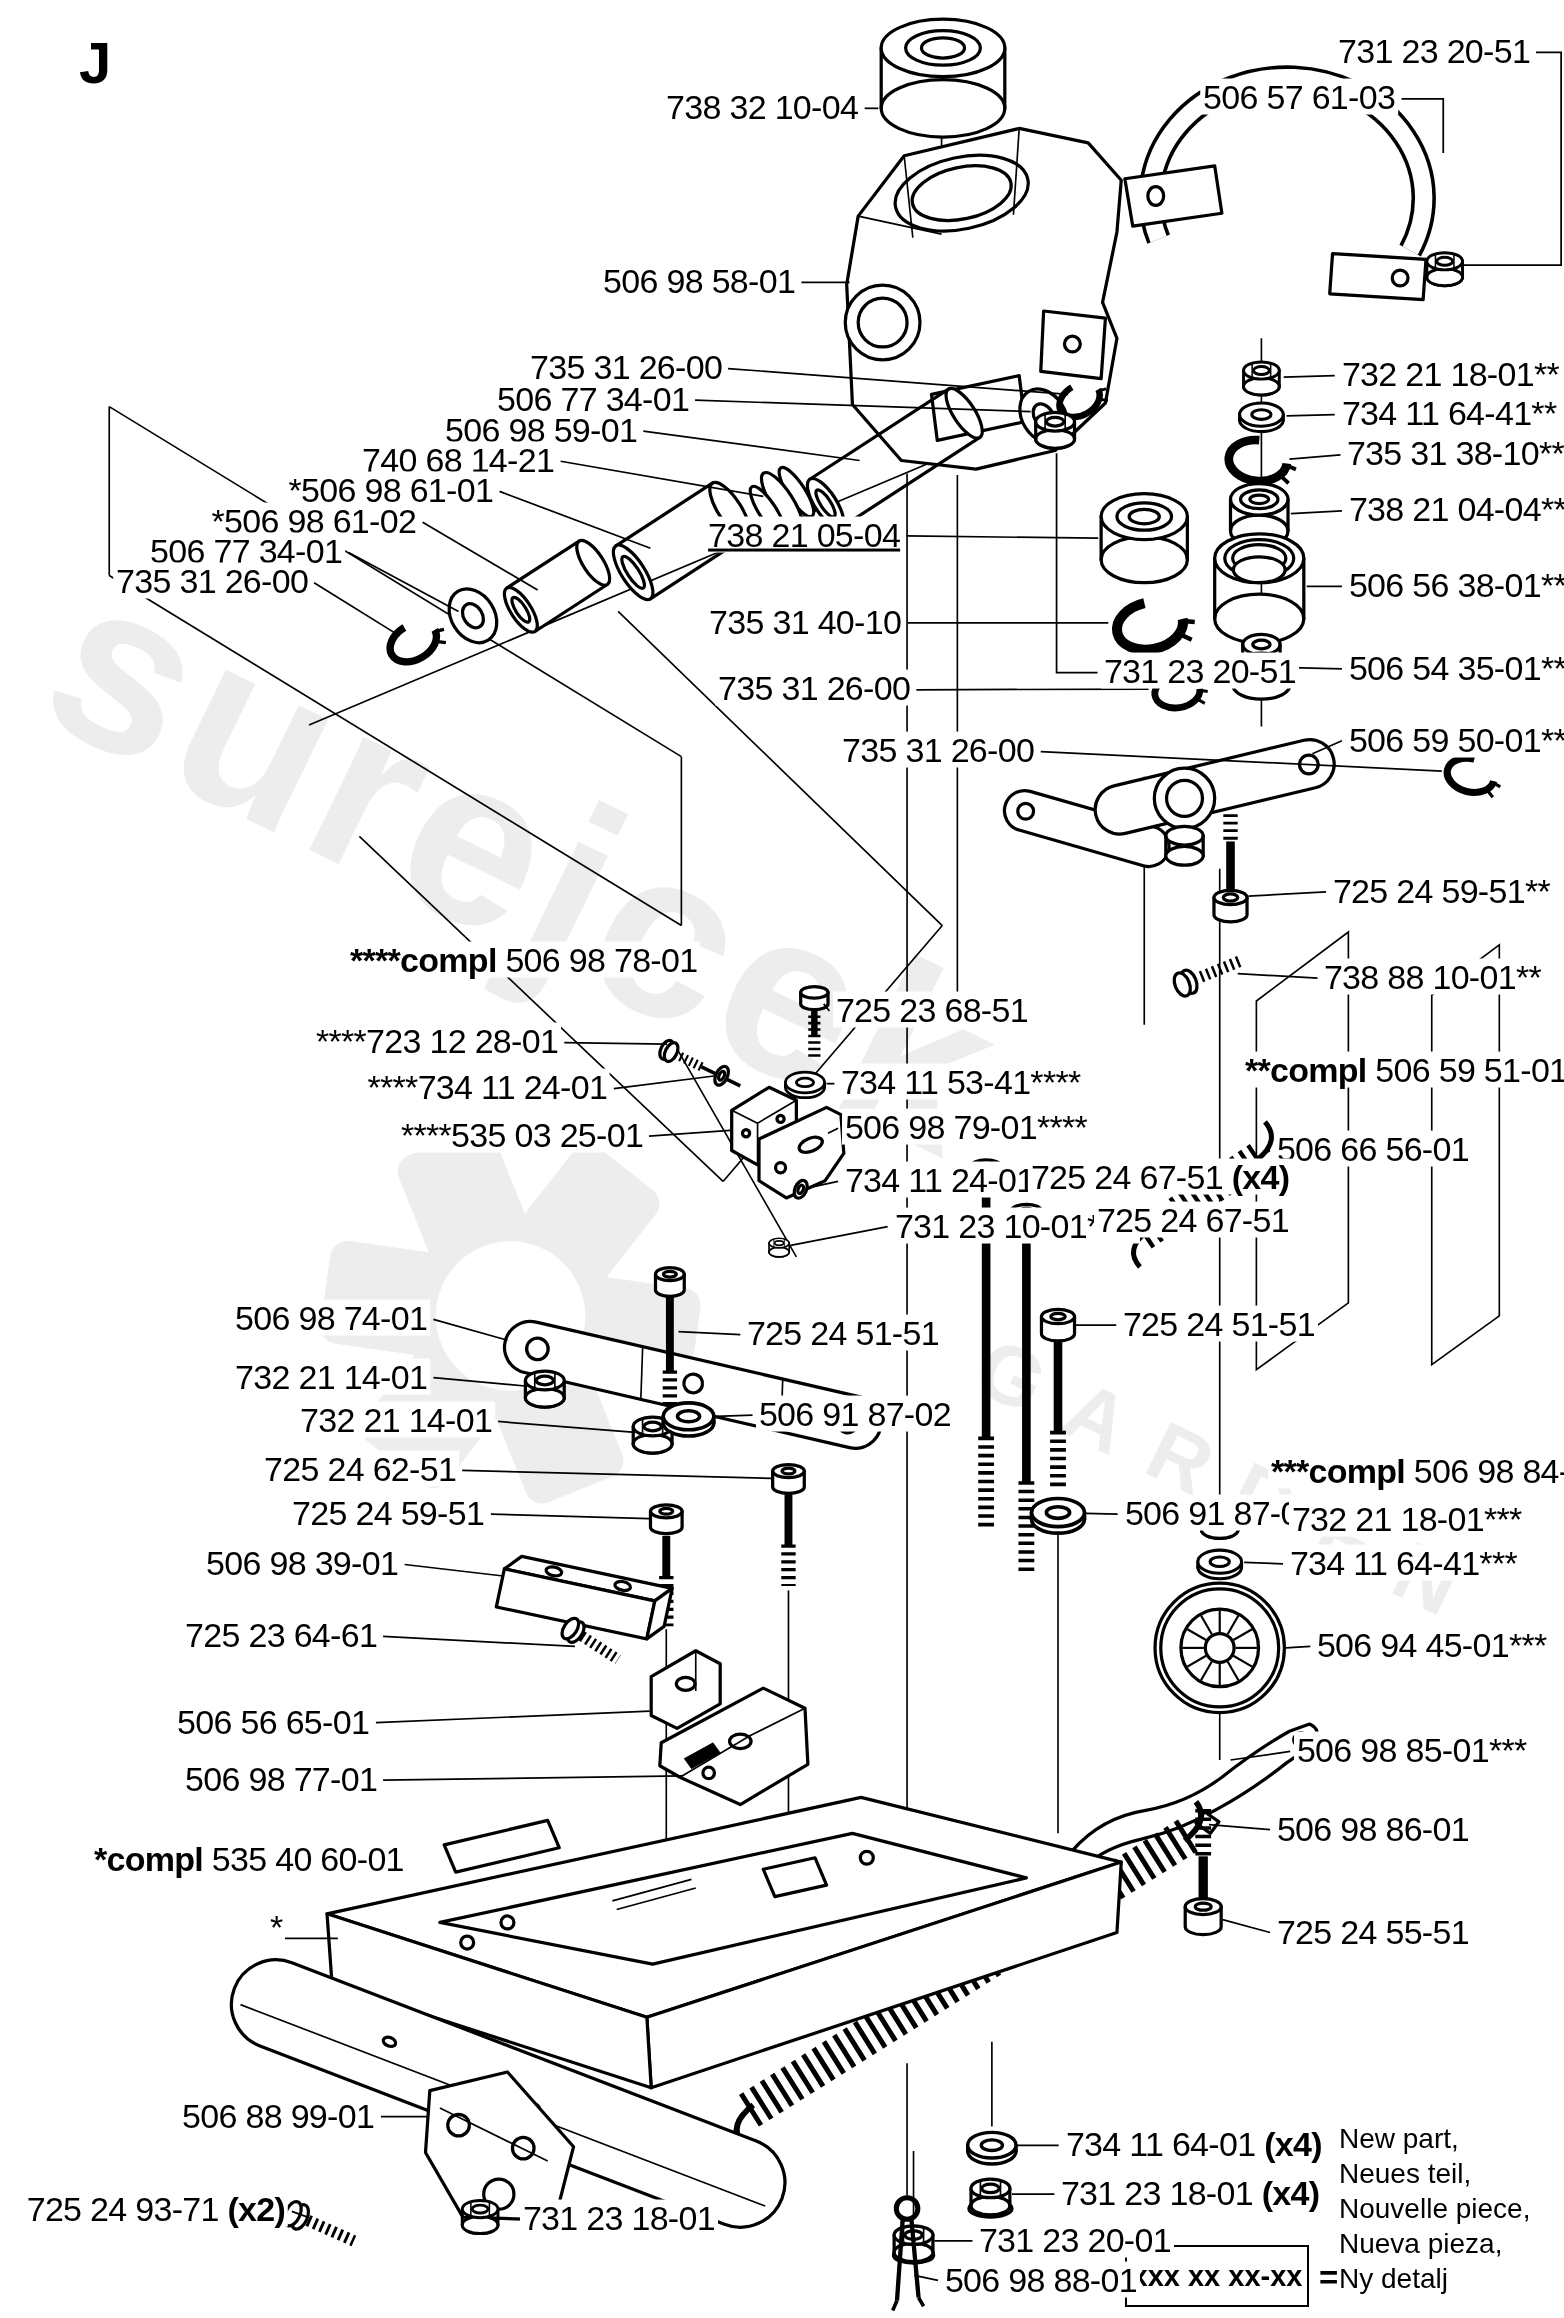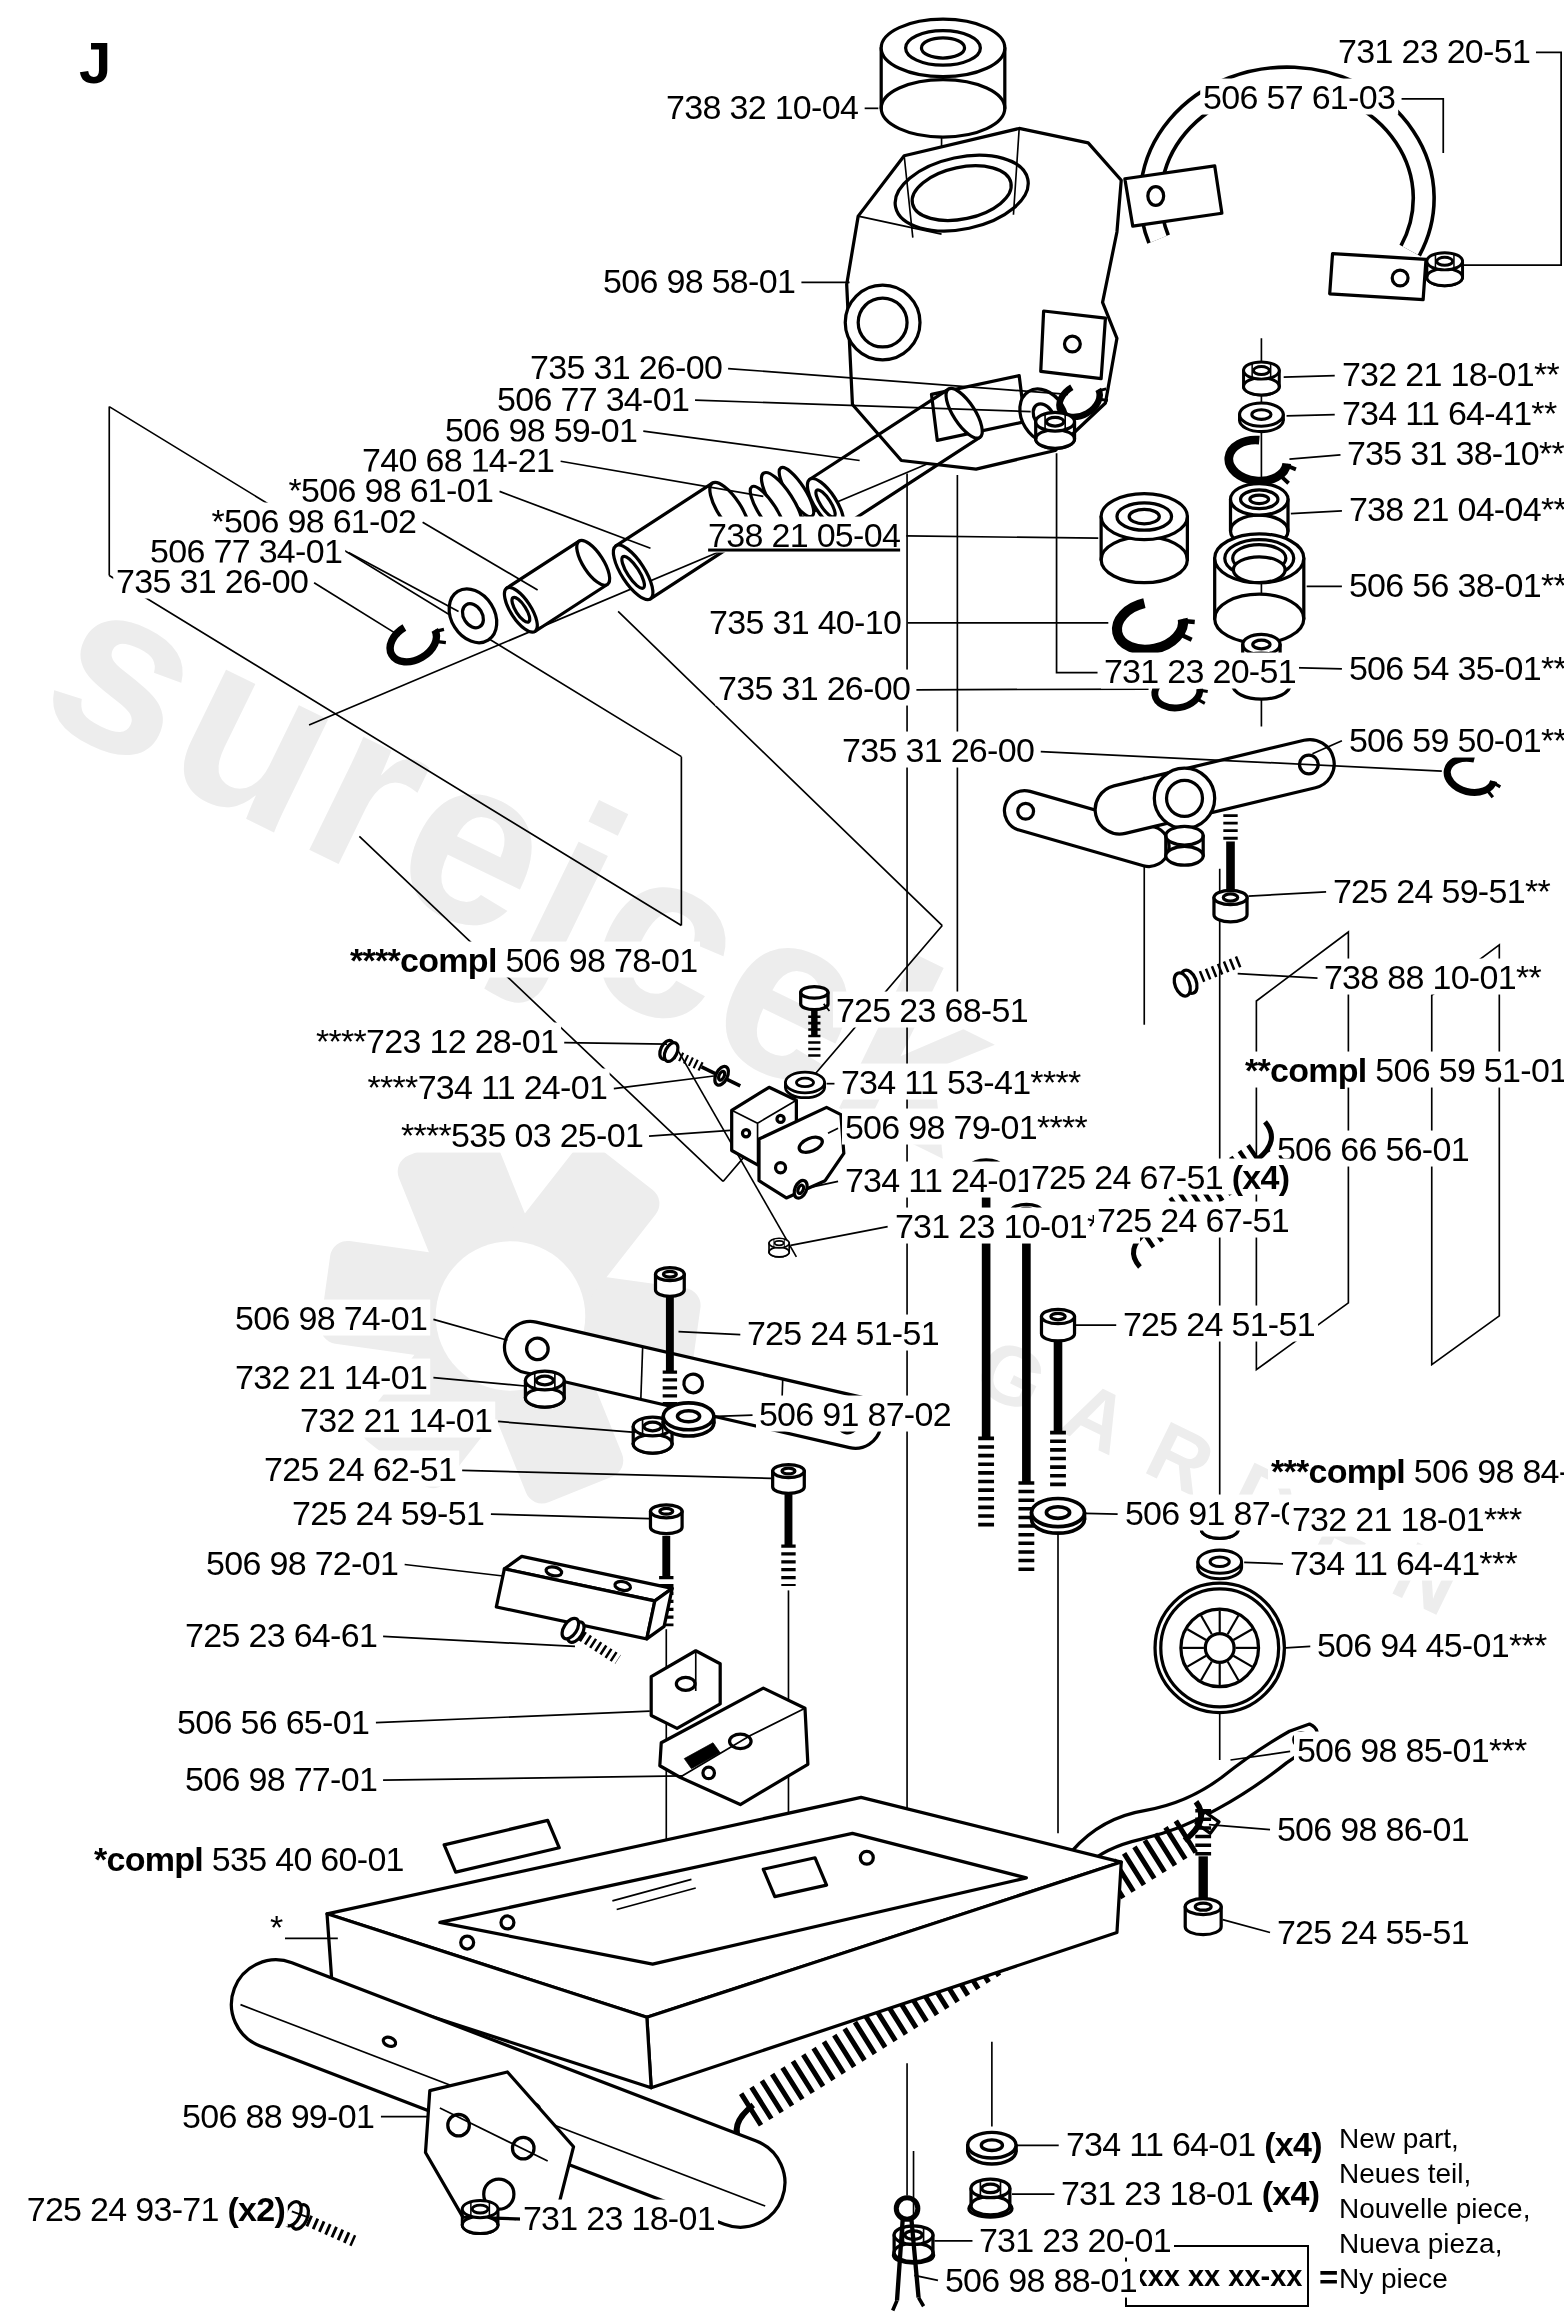--- a/index.html
+++ b/index.html
@@ -527,21 +527,21 @@
 
 <div id="legend-box">
     <span>xxx xx xx-xx</span>
   </div>
 <div id="legend-eq">=</div>
 <div id="translations">
   <div>New part,</div>
   <div>Neues teil,</div>
   <div>Nouvelle piece,</div>
   <div>Nueva pieza,</div>
-  <div>Ny piece</div>
+  <div>Ny detalj</div>
 </div>
 
 <div class="plabel ralign" style="left: 1533px; top: 52px;">731 23 20-51</div>
 <div class="plabel ralign" style="left: 1398px; top: 98px;">506 57 61-03</div>
 <div class="plabel ralign" style="left: 861px; top: 108px;">738 32 10-04</div>
 <div class="plabel ralign" style="left: 798px; top: 282px;">506 98 58-01</div>
 <div class="plabel ralign" style="left: 725px; top: 368px;">735 31 26-00</div>
 <div class="plabel ralign" style="left: 692px; top: 400px;">506 77 34-01</div>
 <div class="plabel ralign" style="left: 640px; top: 431px;">506 98 59-01</div>
 <div class="plabel ralign" style="left: 557px; top: 461px;">740 68 14-21</div>
@@ -585,21 +585,21 @@
 <div class="plabel" style="left: 1122px; top: 1514px;">506 91 87-02</div>
 <div class="plabel" style="left: 1268px; top: 1472px;"><b>***compl </b>506 98 84-01</div>
 <div class="plabel" style="left: 1289px; top: 1520px;">732 21 18-01***</div>
 <div class="plabel" style="left: 1287px; top: 1564px;">734 11 64-41***</div>
 <div class="plabel" style="left: 1314px; top: 1646px;">506 94 45-01***</div>
 <div class="plabel" style="left: 1294px; top: 1751px;">506 98 85-01***</div>
 <div class="plabel" style="left: 1274px; top: 1830px;">506 98 86-01</div>
 <div class="plabel" style="left: 1274px; top: 1933px;">725 24 55-51</div>
 <div class="plabel ralign" style="left: 459px; top: 1470px;">725 24 62-51</div>
 <div class="plabel ralign" style="left: 487px; top: 1514px;">725 24 59-51</div>
-<div class="plabel ralign" style="left: 401px; top: 1564px;">506 98 72-01</div>
+<div class="plabel ralign" style="left: 401px; top: 1564px;">506 98 39-01</div>
 <div class="plabel ralign" style="left: 380px; top: 1636px;">725 23 64-61</div>
 <div class="plabel ralign" style="left: 372px; top: 1723px;">506 56 65-01</div>
 <div class="plabel ralign" style="left: 380px; top: 1780px;">506 98 77-01</div>
 <div class="plabel" style="left: 91px; top: 1860px;"><b>*compl </b>535 40 60-01</div>
 <div class="plabel" style="left: 267px; top: 1928px;">*</div>
 <div class="plabel ralign" style="left: 377px; top: 2117px;">506 88 99-01</div>
 <div class="plabel ralign" style="left: 288px; top: 2210px;">725 24 93-71 <b>(x2)</b></div>
 <div class="plabel" style="left: 520px; top: 2219px;">731 23 18-01</div>
 <div class="plabel" style="left: 1063px; top: 2145px;">734 11 64-01 <b>(x4)</b></div>
 <div class="plabel" style="left: 1058px; top: 2194px;">731 23 18-01 <b>(x4)</b></div>

